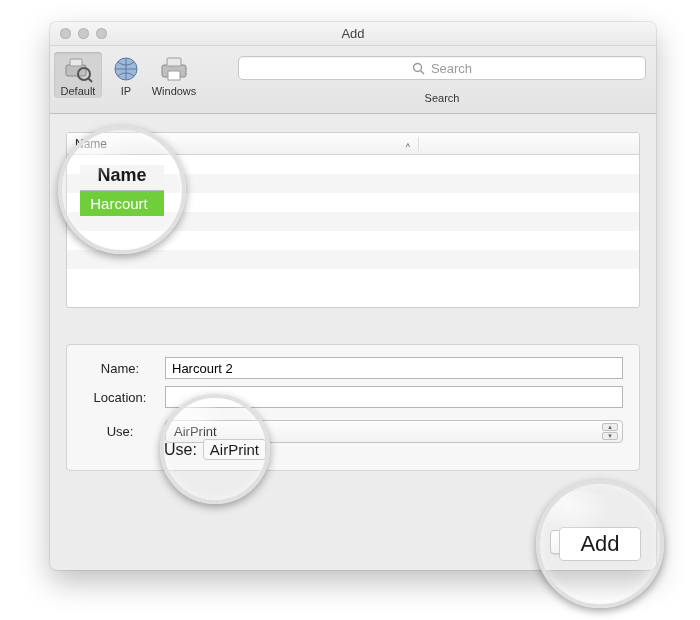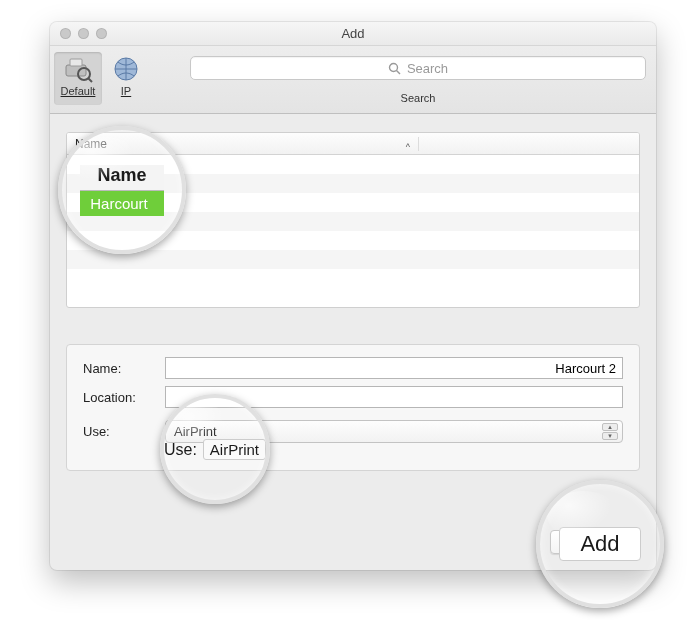--- a/index.html
+++ b/index.html
@@ -51,22 +51,21 @@
     height: 68px;
     border-bottom: 1px solid #bfbfbf;
     display: flex; align-items: flex-start;
     padding: 6px 10px 2px 4px;
     background: linear-gradient(#ededed, #e4e4e4);
   }
   .tool-items { display:flex; }
   .tool-item {
     width: 48px; text-align:center;
     border-radius: 4px;
-    padding: 2px 0 8px;
-    text-decoration: underline;
+    padding: 2px 0 1px;
   }
   .tool-item.selected {
     background: #d3d3d3;
     box-shadow: inset 0 1px 2px rgba(0,0,0,0.15);
   }
   .tool-icon {
     width: 34px; height: 30px; margin: 0 auto 1px;
     display:flex; align-items:center; justify-content:center;
   }
   .tool-label { font-size: 11px; color:#333; }
@@ -128,31 +127,30 @@
     border: 1px solid #d4d4d4;
     border-radius: 4px;
     background: #f7f7f7;
     padding: 12px 16px 20px;
   }
   .form-row {
     display:flex; align-items:center;
     margin-bottom: 7px;
   }
   .form-lbl {
-    width: 82px; text-align:left; padding-right: 8px;
+    width: 82px; text-align:center; padding-right: 8px;
     font-size: 13px; color: #222;
   }
   .form-input {
     flex:1; height: 22px;
     border: 1px solid #b6b6b6;
     background: #fff;
     padding: 0 6px; font-size: 13px;
     font-family: inherit;
     outline: none;
-    text-align: right;
   }
   .form-select {
     flex:1; height: 23px;
     border: 1px solid #c3c3c3;
     border-radius: 4px;
     background: linear-gradient(#fdfdfd,#f2f2f2);
     display:flex; align-items:center; justify-content:space-between;
     padding: 0 4px 0 8px; font-size: 13px;
   }
   .stepper {
@@ -242,20 +240,30 @@
         <div class="tool-item">
           <div class="tool-icon">
             <svg width="28" height="28" viewBox="0 0 28 28">
               <circle cx="14" cy="14" r="11" fill="#9fb8d8" stroke="#5a7aa6"></circle>
               <path d="M3 14h22M14 3v22M6 7c5 4 11 4 16 0M6 21c5-4 11-4 16 0" stroke="#5a7aa6" fill="none"></path>
             </svg>
           </div>
           <div class="tool-label">IP</div>
         </div>
 
+        <div class="tool-item">
+          <div class="tool-icon">
+            <svg width="30" height="28" viewBox="0 0 30 28">
+              <rect x="3" y="10" width="24" height="12" rx="2" fill="#bfbfbf" stroke="#8a8a8a"></rect>
+              <rect x="8" y="3" width="14" height="8" rx="1" fill="#e8e8e8" stroke="#9c9c9c"></rect>
+              <rect x="9" y="16" width="12" height="9" fill="#fff" stroke="#9c9c9c"></rect>
+            </svg>
+          </div>
+          <div class="tool-label">Windows</div>
+        </div>
       </div>
       <div class="search-wrap">
         <div class="search-field">
           <span class="search-ph">
             <svg width="13" height="13" viewBox="0 0 13 13">
               <circle cx="5.5" cy="5.5" r="4" fill="none" stroke="#9a9a9a" stroke-width="1.4"></circle>
               <line x1="8.5" y1="8.5" x2="12" y2="12" stroke="#9a9a9a" stroke-width="1.4"></line>
             </svg>
             <span>Search</span>
           </span>

